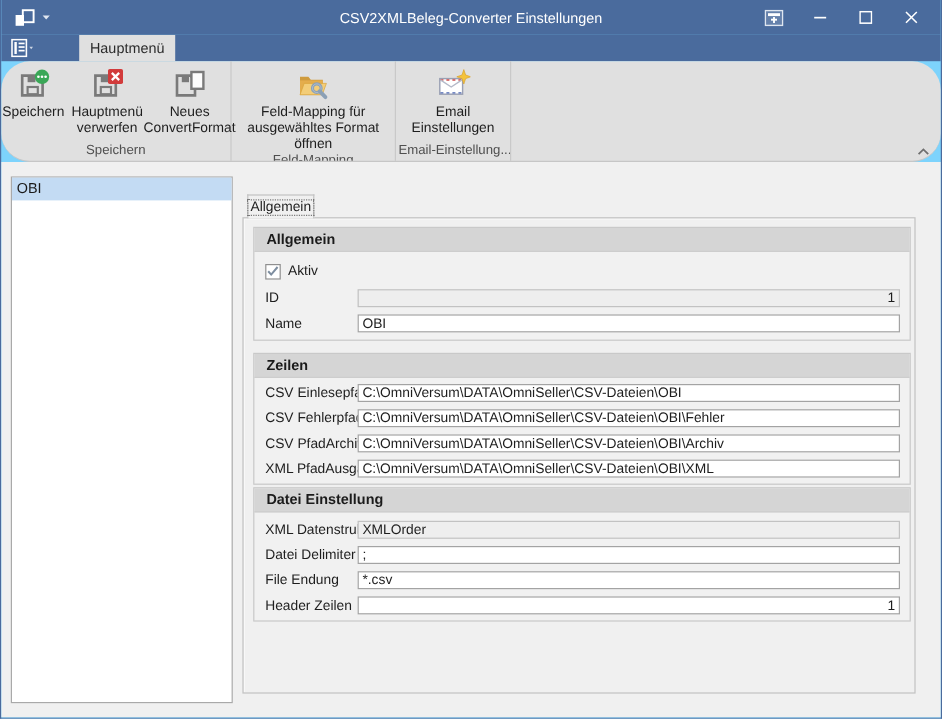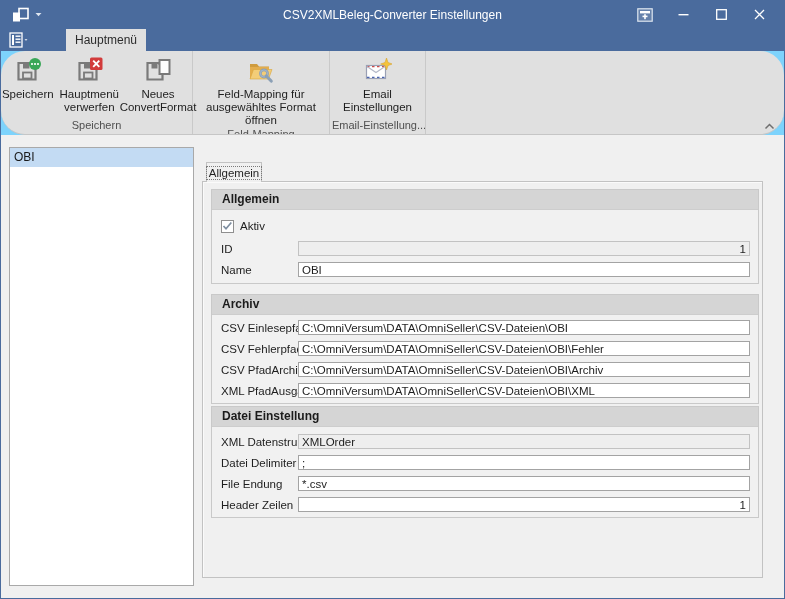--- a/index.html
+++ b/index.html
@@ -246,21 +246,21 @@
             <input class="ffield ro right" readonly="" value="1" style="">
           </div>
           <div class="frow">
             <span class="flabel">Name</span>
             <input class="ffield" value="OBI" style="">
           </div>
         </div>
       </div>
 
       <div class="gbox gbox-pfade">
-        <div class="gheader">Archiv</div>
+        <div class="gheader">Zeilen</div>
         <div class="gbody">
           <div class="frow">
             <span class="flabel">CSV Einlesepfad</span>
             <input class="ffield" value="C:\OmniVersum\DATA\OmniSeller\CSV-Dateien\OBI" style="">
           </div>
           <div class="frow">
             <span class="flabel">CSV Fehlerpfad</span>
             <input class="ffield" value="C:\OmniVersum\DATA\OmniSeller\CSV-Dateien\OBI\Fehler" style="">
           </div>
           <div class="frow">

